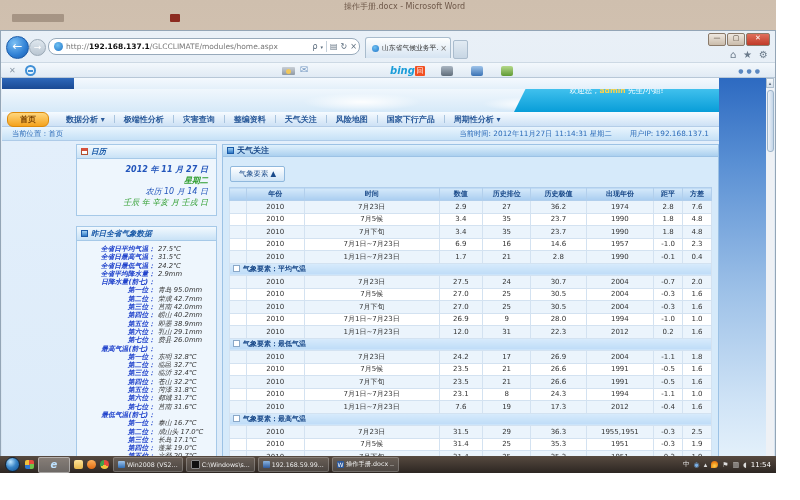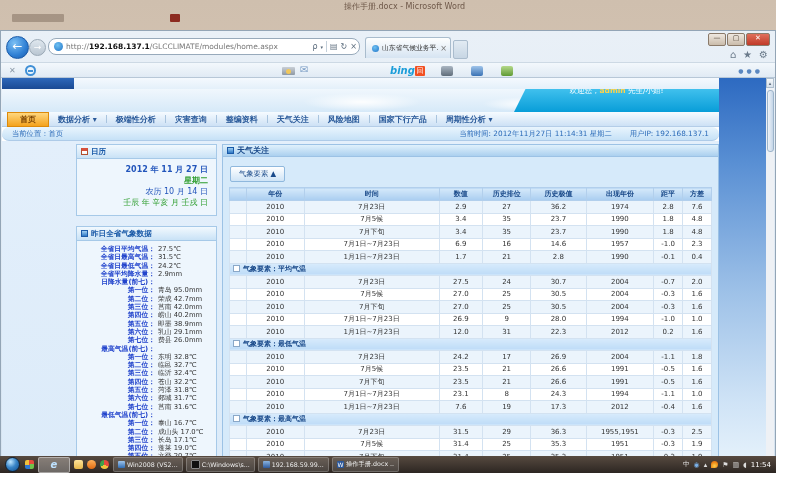--- a/index.html
+++ b/index.html
@@ -52,30 +52,30 @@
   .p-top{position:absolute;left:0;top:0;width:717px;height:11px;background:linear-gradient(#f4f9fe,#e4f0fa);}
   .p-top-block{position:absolute;left:0;top:0;width:72px;height:11px;background:linear-gradient(#2e68ba,#1a4a94);}
   .p-header{position:absolute;left:0;top:11px;width:717px;height:23px;background:linear-gradient(180deg,#f0f7fd,#d6e9f8);overflow:hidden;}
   .cloud{position:absolute;background:radial-gradient(ellipse at center,rgba(255,255,255,.95),rgba(255,255,255,0) 70%);}
   .p-title{position:absolute;left:16px;top:3px;font-size:14px;font-weight:bold;color:#1266c8;letter-spacing:4px;}
   .welcome{position:absolute;right:0;bottom:0;width:205px;height:28px;background:linear-gradient(#4cc8f2,#089dd8);clip-path:polygon(14px 0,100% 0,100% 100%,0 100%);color:#fff;font-size:7.5px;line-height:13px;text-align:center;}
   .welcome .usr{color:#ffd24a;font-weight:bold;}
 
   .p-nav{position:absolute;left:0;top:34px;width:717px;height:15px;background:linear-gradient(#f6fbff,#cde1f5);border-bottom:1px solid #b4cde8;box-sizing:border-box;display:flex;align-items:center;padding-left:5px;font-size:8px;font-weight:bold;color:#2a5a9a;}
   .nav-item{padding:0 9px;white-space:nowrap;}
-  .nav-item.active{background:linear-gradient(#ffd77e,#f4a21c);border:1px solid #dd8a0a;border-radius:0;color:#7c4300;padding:1px 12px;margin-right:0;}
+  .nav-item.active{background:linear-gradient(#ffd77e,#f4a21c);border:1px solid #dd8a0a;border-radius:6px;color:#7c4300;padding:1px 12px;margin-right:8px;}
   .nav-sep{width:1px;height:8px;background:#a9c4de;}
 
-  .p-bread{position:absolute;left:0;top:49px;width:717px;height:14px;background:linear-gradient(#e9f5fd,#c6e1f7);border-bottom:1px solid #aecbe8;box-sizing:border-box;display:flex;align-items:center;font-size:7.3px;color:#2a6ab8;padding:0 10px;border-radius:7px;}
+  .p-bread{position:absolute;left:0;top:49px;width:717px;height:14px;background:linear-gradient(#e9f5fd,#c6e1f7);border-bottom:1px solid #aecbe8;box-sizing:border-box;display:flex;align-items:center;font-size:7.3px;color:#2a6ab8;padding:0 10px;}
   .p-bread .right{margin-left:auto;display:flex;gap:18px;}
 
   .p-content{position:absolute;left:0;top:63px;width:717px;height:331px;background:linear-gradient(180deg,#e3effb,#dcebf9);}
 
   
-  .panel{position:absolute;left:74px;width:141px;border:1px solid #a6c9e8;background:#eef6fd;box-sizing:border-box;}
+  .panel{position:absolute;left:74px;width:141px;border:1px solid #a6c9e8;background:#eef6fd;box-sizing:border-box;font-style:italic;}
   .panel-h{height:13px;background:linear-gradient(#f2f9fe,#c9e2f6);border-bottom:1px solid #a6c9e8;display:flex;align-items:center;gap:3px;padding-left:4px;font-size:7.6px;font-weight:bold;color:#1a5aa8;}
   .ico-cal{width:7px;height:7px;background:linear-gradient(#fff 40%,#f4f4f4);border:1px solid #b05030;border-top:3px solid #d8503c;box-sizing:border-box;flex:none;}
   .ico-chart{width:7px;height:7px;background:linear-gradient(#9fd0f4,#2f78c4);border:1px solid #1a5aa8;box-sizing:border-box;flex:none;}
   .panel.cal{top:3px;}
   .cal-body{padding:5px 8px 7px;font-size:8px;line-height:11px;text-align:right;}
   .cal-l1{color:#2255bb;font-weight:bold;}
   .cal-l2{color:#2f9e2f;font-weight:bold;}
   .cal-l3{color:#2255bb;}
   .cal-l4{color:#2f9e2f;}
   .panel.wx{top:85px;}

